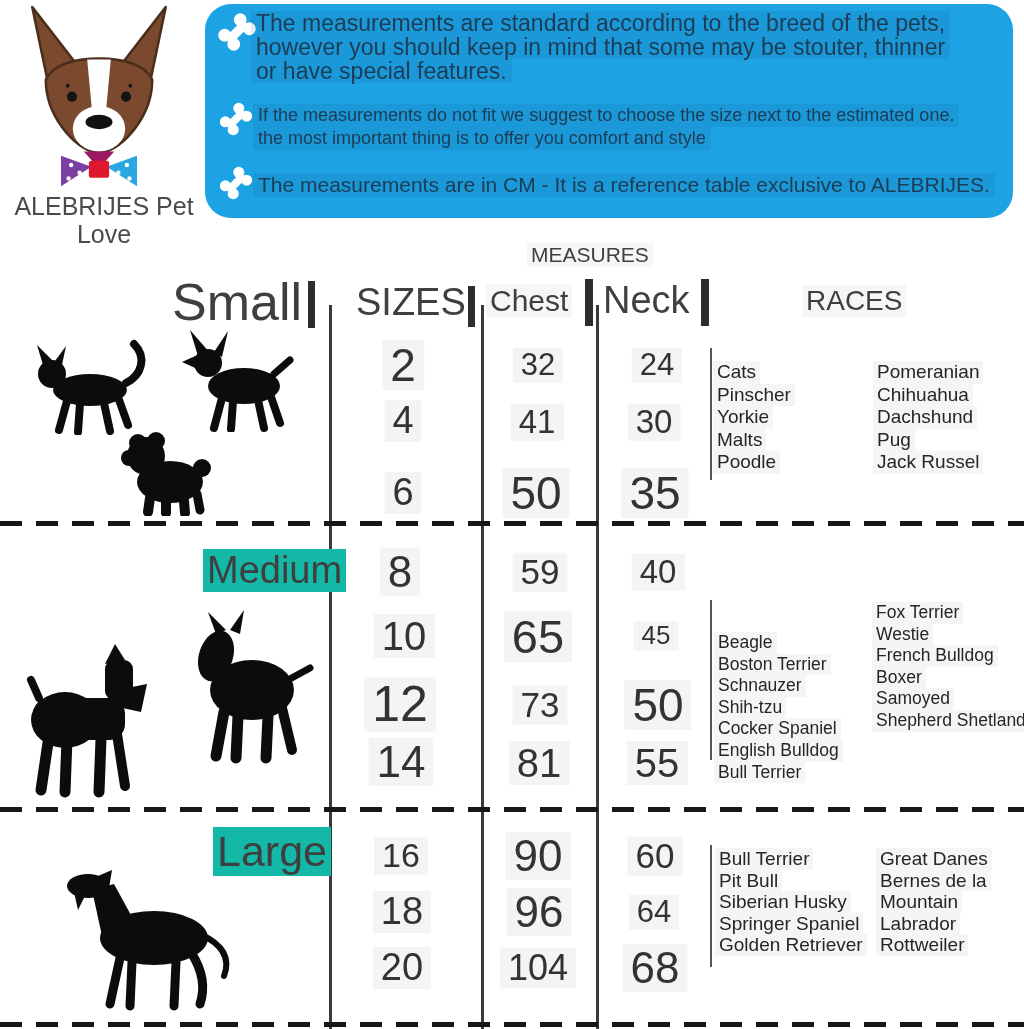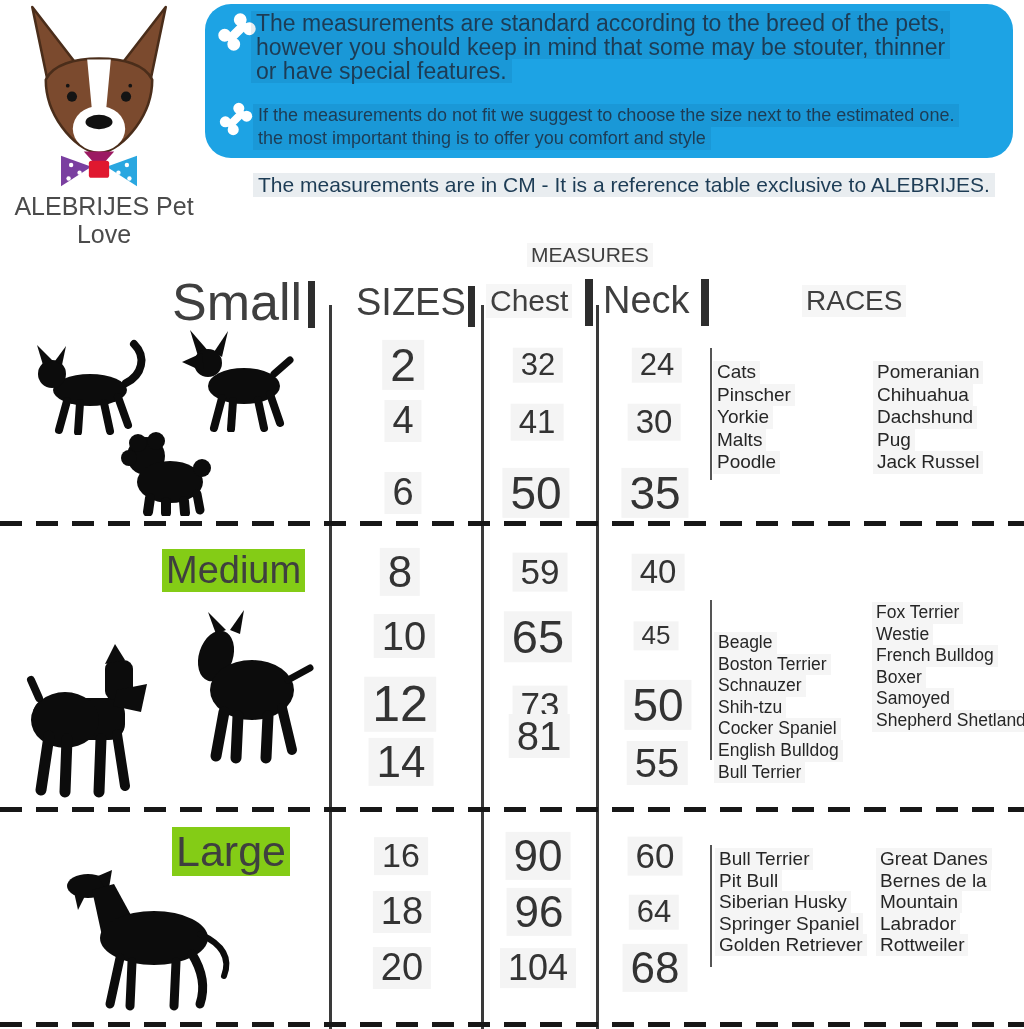--- a/index.html
+++ b/index.html
@@ -2,36 +2,36 @@
 <html><head>
 <meta charset="utf-8">
 <style>
   html,body{margin:0;padding:0;background:#fff;}
   .canvas{
     position:relative;width:1024px;height:1029px;overflow:hidden;
     background:#fff;font-family:"Liberation Sans","DejaVu Sans",sans-serif;color:#3a3a3a;
   }
   .abs{position:absolute;}
   
-  .info-box{position:absolute;left:205px;top:4px;width:808px;height:154px;
+  .info-box{position:absolute;left:205px;top:4px;width:808px;height:214px;
     background:#1da3e4;border-radius:26px;}
   .note{position:absolute;color:#1d3c55;font-weight:500;}
   .note .ln{display:table;background:rgba(0,45,80,0.085);padding:0 5px;white-space:nowrap;}
   .bone{position:absolute;}
   
   .brand{position:absolute;left:0;top:192px;width:208px;text-align:center;
     font-size:25px;line-height:28px;color:#4b4b4b;}
   
   .vline{position:absolute;width:3px;background:#3a3a3a;}
   .vseg{position:absolute;width:2px;background:#555;}
   .vbar{position:absolute;background:#2d2d2d;}
   .dash{position:absolute;left:0;width:1024px;height:5px;
     background:repeating-linear-gradient(90deg,#171717 0 22px,transparent 22px 36px);}
   .hdr{position:absolute;color:#3f3f3f;white-space:nowrap;background:#f6f6f6;padding:0 4px;}
-  .sec-label{position:absolute;color:#3f3f3f;white-space:nowrap;background:#84cc16;padding:0 4px;}
+  .sec-label{position:absolute;color:#3f3f3f;white-space:nowrap;background:#14b8a6;padding:0 4px;margin-left:41px;}
   .num{position:absolute;transform:translate(-50%,-50%);color:#333;
     background:#f4f4f4;padding:1px 8px;line-height:1.05;white-space:nowrap;}
   .races{position:absolute;color:#262626;}
   .races .ri{display:table;background:rgba(243,243,243,0.85);padding:0 4px;white-space:nowrap;}
   .sil{position:absolute;}
   .sil path,.sil ellipse,.sil circle,.sil polygon,.sil rect{fill:#0c0c0c;}
   .sil .stroke{fill:none;stroke:#0c0c0c;stroke-linecap:round;}
 </style>
 </head>
 <body>
@@ -226,21 +226,21 @@
     <path class="stroke" d="M110,100 L120,142" stroke-width="10"></path>
   </svg>
 
   <span class="num" style="left:400px;top:572px;font-size:44px;">8</span>
   <span class="num" style="left:380px;top:636px;font-size:40px;margin-left:24px;">10</span>
   <span class="num" style="left:400px;top:704px;font-size:50px;">12</span>
   <span class="num" style="left:401px;top:762px;font-size:44px;">14</span>
   <span class="num" style="left:540px;top:572px;font-size:35px;">59</span>
   <span class="num" style="left:538px;top:637px;font-size:47px;">65</span>
   <span class="num" style="left:540px;top:705px;font-size:35px;">73</span>
-  <span class="num" style="left:539px;top:736px;font-size:40px;text-align:center;">81</span>
+  <span class="num" style="left:539px;top:763px;font-size:40px;text-align:center;">81</span>
   <span class="num" style="left:658px;top:572px;font-size:33px;">40</span>
   <span class="num" style="left:656px;top:636px;font-size:26px;">45</span>
   <span class="num" style="left:658px;top:705px;font-size:46px;">50</span>
   <span class="num" style="left:657px;top:763px;font-size:40px;">55</span>
 
   <div class="races" style="left:714px;top:602px;font-size:17.5px;line-height:21.6px;margin-top:30px;">
     <span class="ri">Beagle</span>
     <span class="ri">Boston Terrier</span>
     <span class="ri">Schnauzer</span>
     <span class="ri">Shih-tzu</span>

